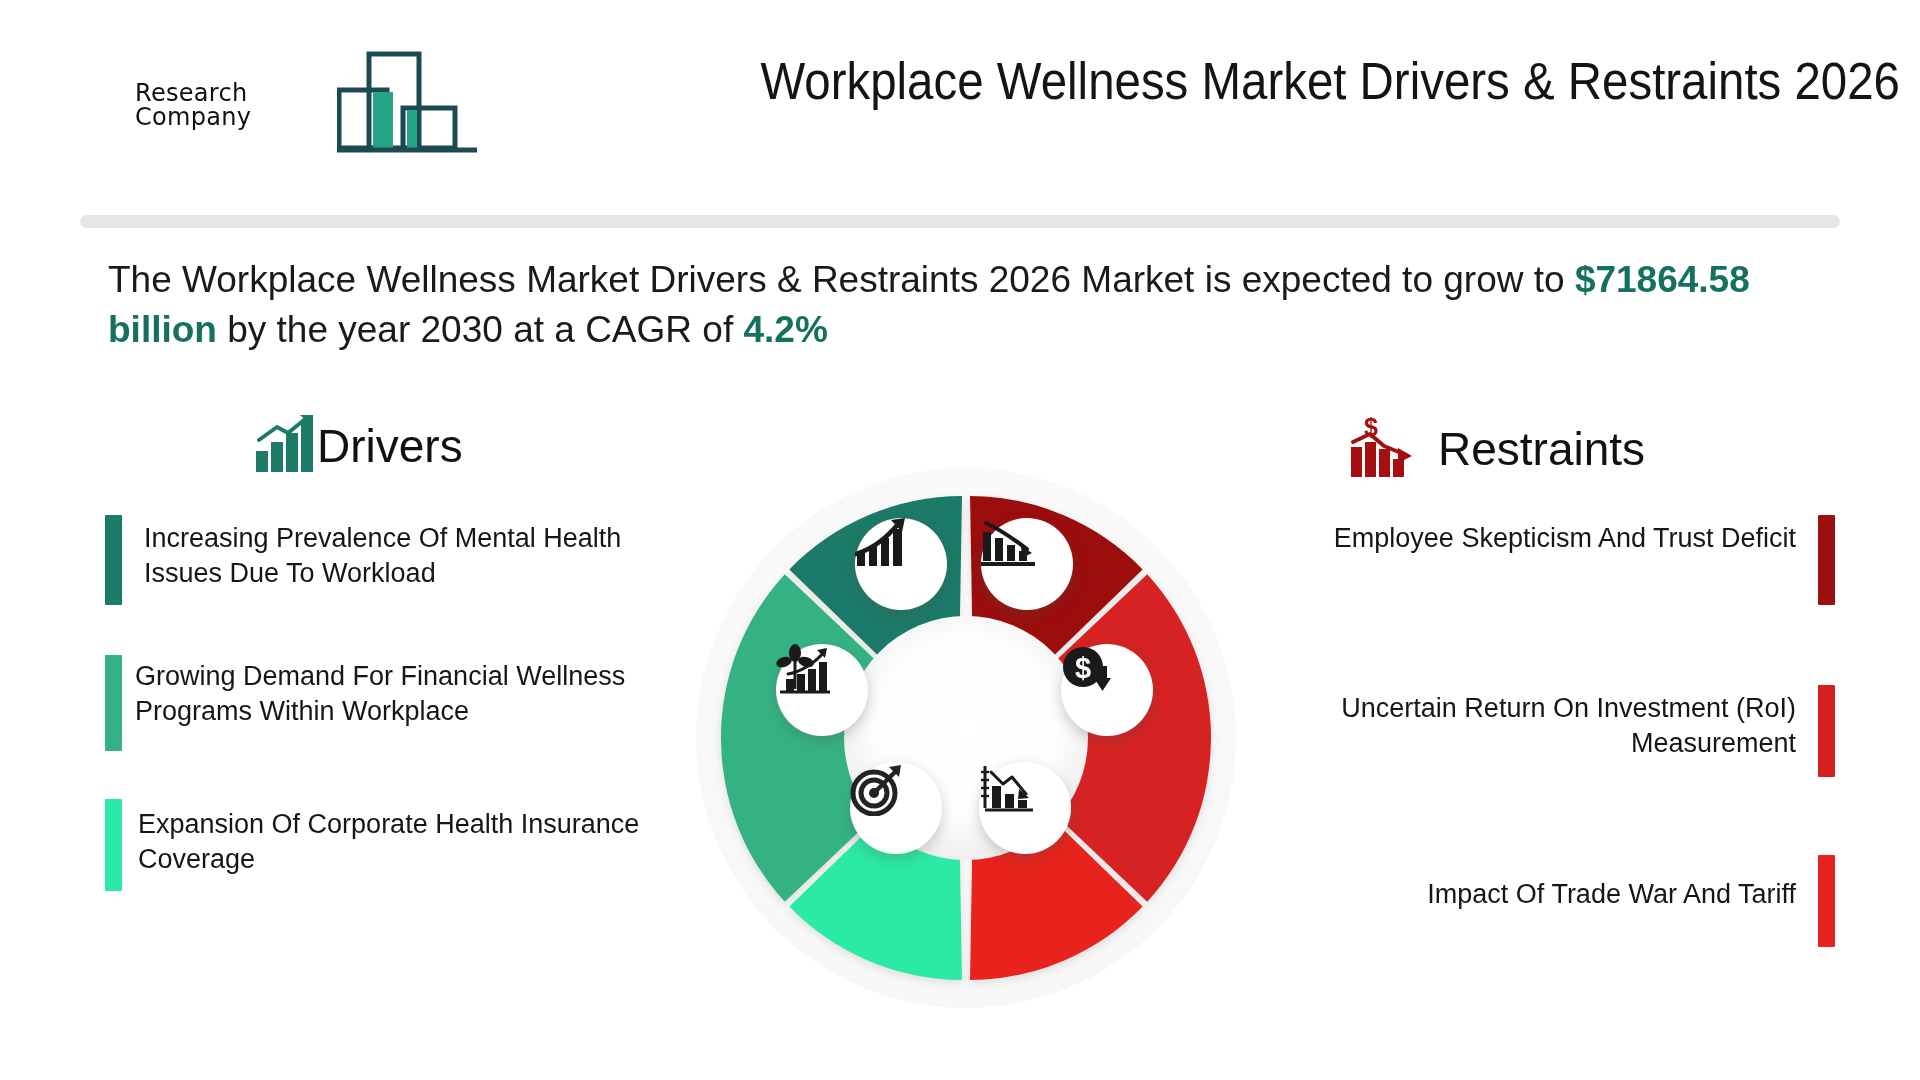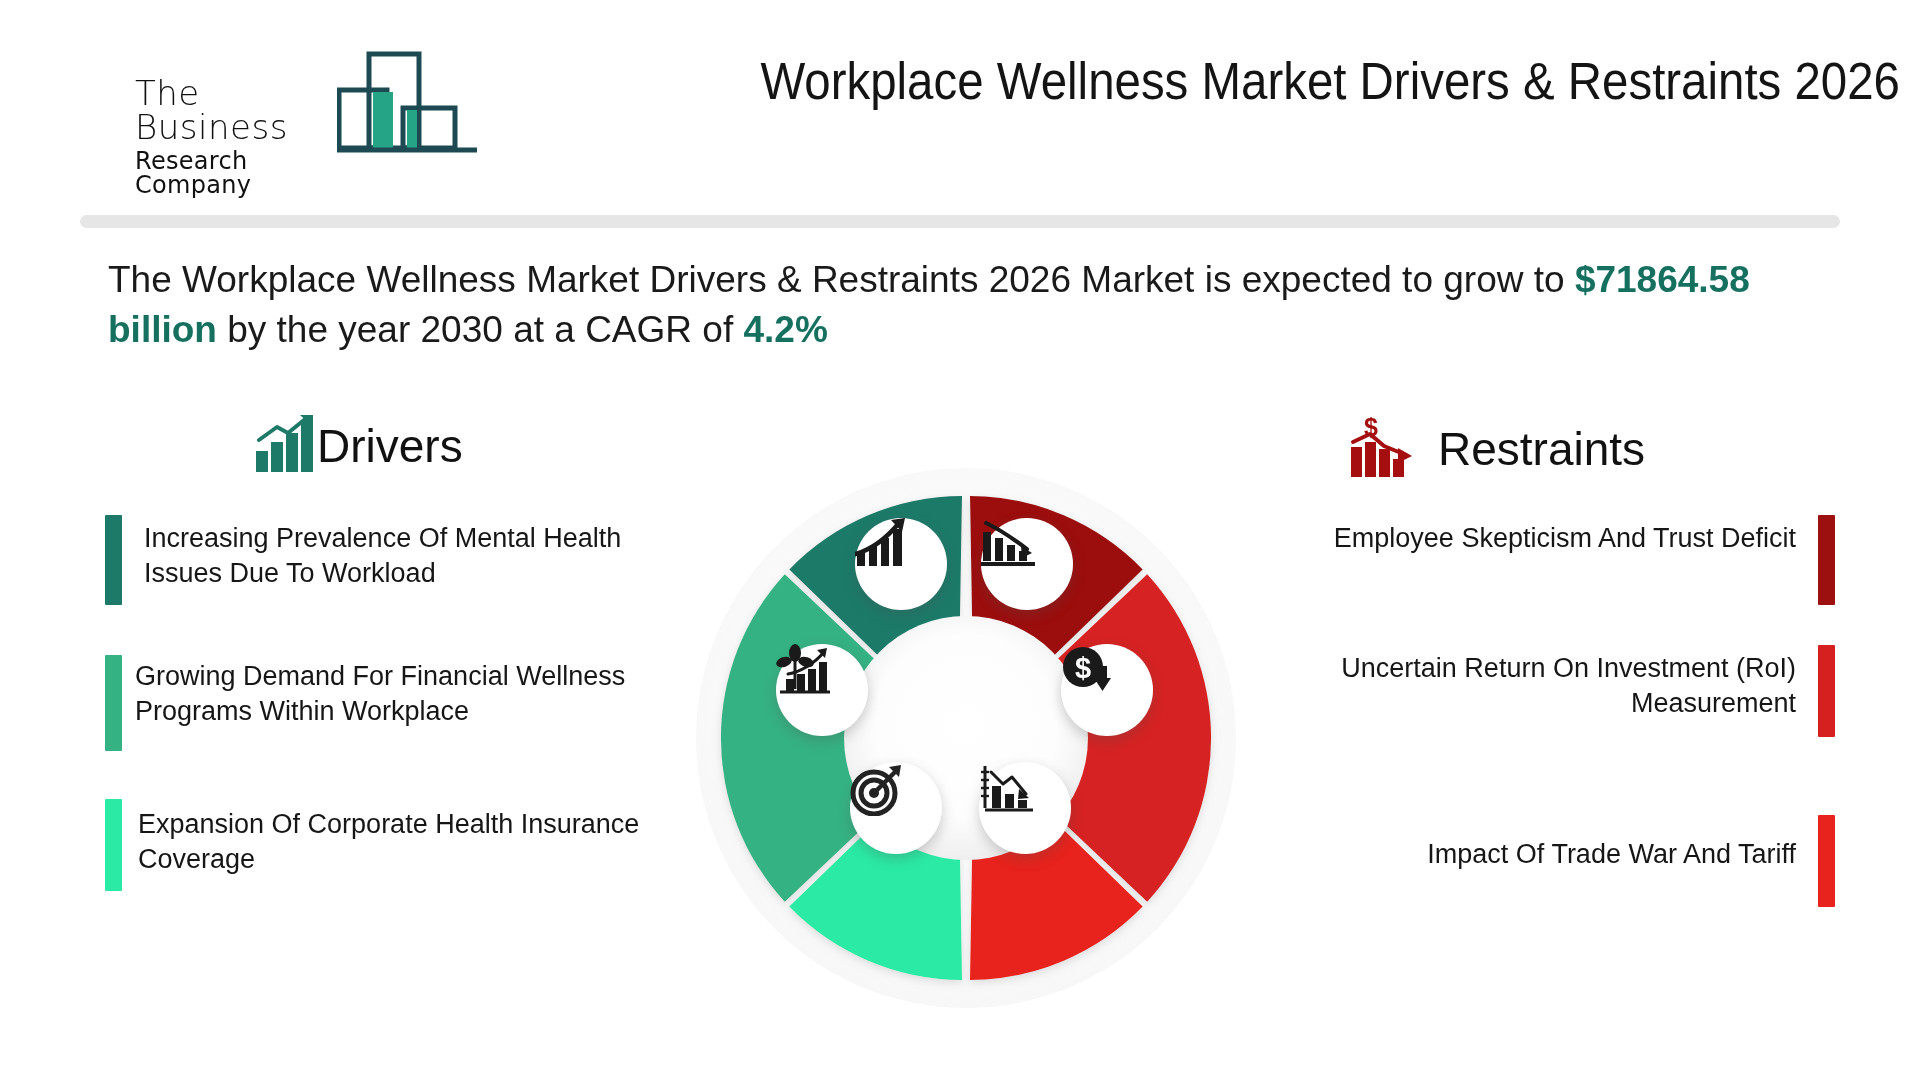--- a/index.html
+++ b/index.html
@@ -90,21 +90,21 @@
   #d-item-1 { margin-top:50px; }
   #d-item-1 .item-bar { height:96px; }
   #d-item-1 .item-text { padding-top:4px; padding-left:13px; }
   #d-item-2 { margin-top:48px; }
   #d-item-2 .item-bar { height:92px; }
   #d-item-2 .item-text { padding-top:8px;padding-left:16px; }
 
   #r-item-0 { margin-top:0; }
   #r-item-0 .item-bar { height:90px; }
   #r-item-0 .item-text { padding-top:6px; }
-  #r-item-1 { margin-top:40px; }
+  #r-item-1 { margin-top:80px; }
   #r-item-1 .item-bar { height:92px; }
   #r-item-1 .item-text { padding-top:6px; }
   #r-item-2 { margin-top:78px; }
   #r-item-2 .item-bar { height:92px; }
   #r-item-2 .item-text { padding-top:22px; }
 
   
   #wheel {
     position:absolute; left:676px; top:448px; width:580px; height:580px;
   }
@@ -122,21 +122,20 @@
   }
   .wheel-icon svg { position:static; }
 </style>
 </head>
 <body>
 
 <div id="header">
 
   <div id="logo-block">
     <div id="logo-text">
-      <div id="logo-line1">The Business</div>
       <div id="logo-line2">Research Company</div>
     </div>
     <div id="logo-mark">
       <svg width="140" height="112" viewBox="0 0 140 112">
         <rect x="32" y="6" width="50" height="94" fill="none" stroke="#1d4a52" stroke-width="5"></rect>
         <rect x="2" y="42" width="48" height="58" fill="none" stroke="#1d4a52" stroke-width="5"></rect>
         <rect x="66" y="60" width="52" height="40" fill="none" stroke="#1d4a52" stroke-width="5"></rect>
         <rect x="36" y="44" width="20" height="58" fill="#26a586"></rect>
         <rect x="70" y="62" width="10" height="40" fill="#26a586"></rect>
         <line x1="0" y1="102" x2="140" y2="102" stroke="#1d4a52" stroke-width="5"></line>

